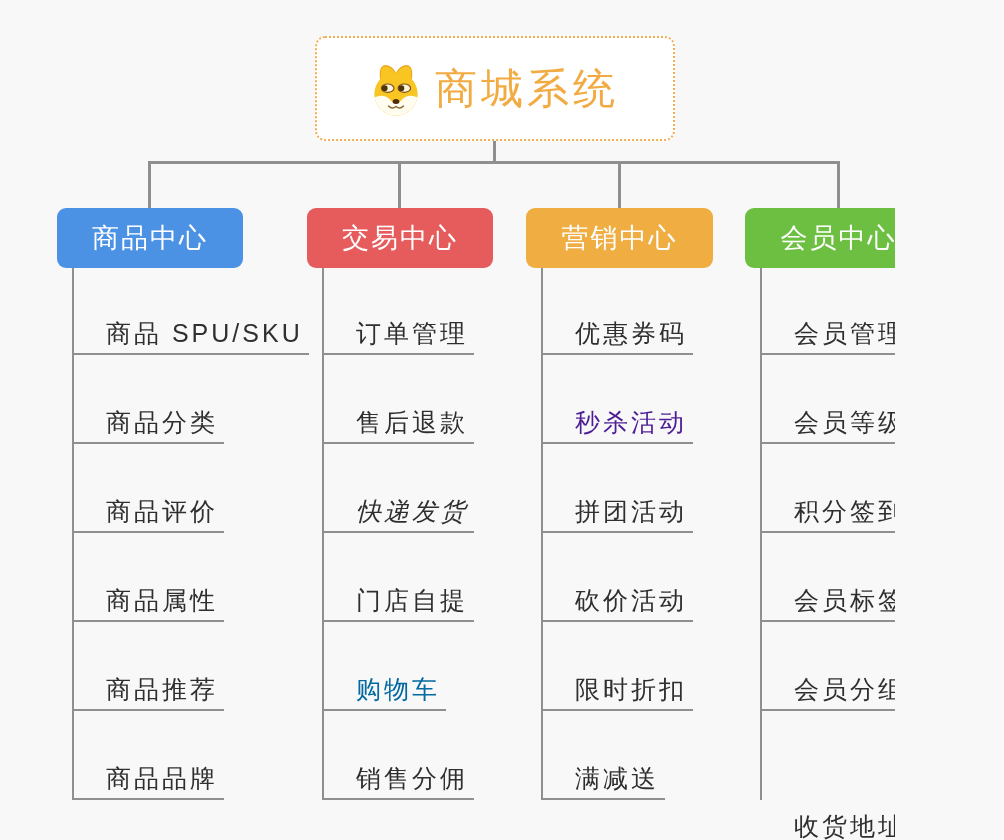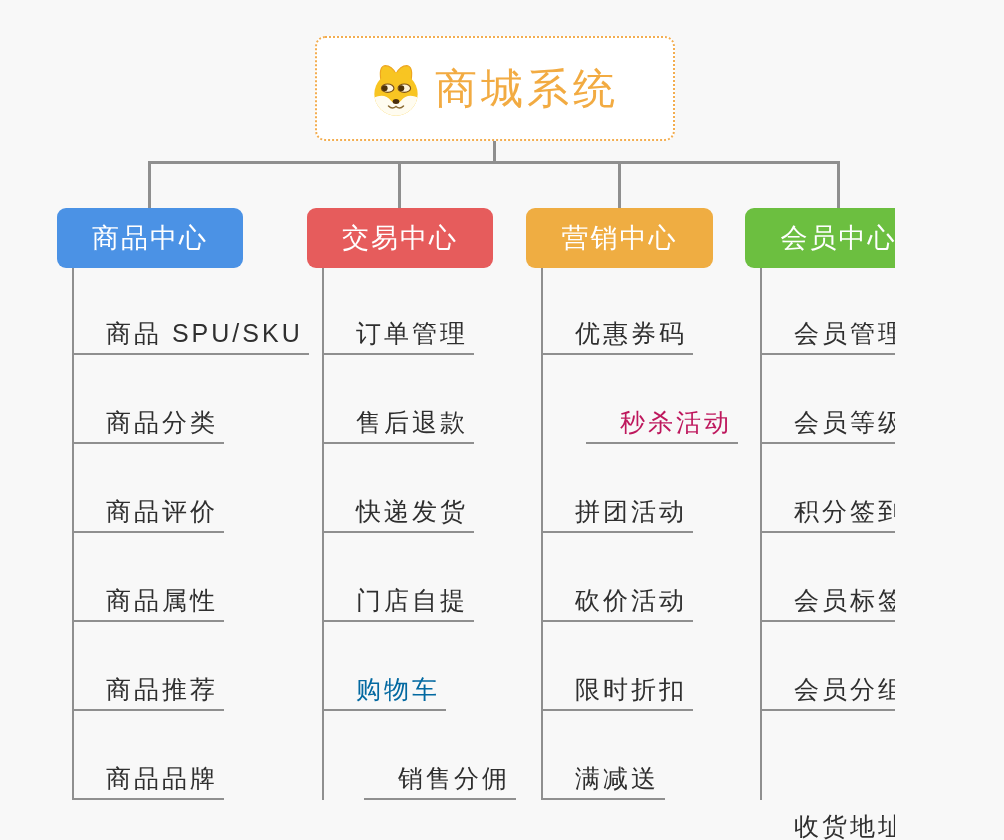--- a/index.html
+++ b/index.html
@@ -146,27 +146,27 @@
 
   <div class="leaf c0 r0" style="color: rgb(47, 47, 47); border-bottom-color: rgb(143, 143, 143);">商品 SPU/SKU</div>
   <div class="leaf c0 r1" style="color: rgb(47, 47, 47); border-bottom-color: rgb(143, 143, 143);">商品分类</div>
   <div class="leaf c0 r2" style="color: rgb(47, 47, 47); border-bottom-color: rgb(143, 143, 143);">商品评价</div>
   <div class="leaf c0 r3" style="color: rgb(47, 47, 47); border-bottom-color: rgb(143, 143, 143);">商品属性</div>
   <div class="leaf c0 r4" style="color: rgb(47, 47, 47); border-bottom-color: rgb(143, 143, 143);">商品推荐</div>
   <div class="leaf c0 r5" style="color: rgb(47, 47, 47); border-bottom-color: rgb(143, 143, 143);">商品品牌</div>
 
   <div class="leaf c1 r0" style="color: rgb(47, 47, 47); border-bottom-color: rgb(143, 143, 143);">订单管理</div>
   <div class="leaf c1 r1" style="color: rgb(47, 47, 47); border-bottom-color: rgb(143, 143, 143);">售后退款</div>
-  <div class="leaf c1 r2" style="color: rgb(47, 47, 47); border-bottom-color: rgb(143, 143, 143);">快递发货</div>
+  <div class="leaf c1 r2" style="color: rgb(47, 47, 47); border-bottom-color: rgb(143, 143, 143); font-style: italic;">快递发货</div>
   <div class="leaf c1 r3" style="color: rgb(47, 47, 47); border-bottom-color: rgb(143, 143, 143);">门店自提</div>
   <div class="leaf c1 r4" style="color: #0369a1; border-bottom-color: rgb(143, 143, 143);">购物车</div>
-  <div class="leaf c1 r5" style="color: rgb(47, 47, 47); border-bottom-color: rgb(143, 143, 143); margin-left: 42px;">销售分佣</div>
+  <div class="leaf c1 r5" style="color: rgb(47, 47, 47); border-bottom-color: rgb(143, 143, 143);">销售分佣</div>
 
   <div class="leaf c2 r0" style="color: rgb(47, 47, 47); border-bottom-color: rgb(143, 143, 143);">优惠券码</div>
-  <div class="leaf c2 r1" style="color: #be185d; border-bottom-color: rgb(143, 143, 143); margin-left: 45px;">秒杀活动</div>
+  <div class="leaf c2 r1" style="color: #4c1d95; border-bottom-color: rgb(143, 143, 143);">秒杀活动</div>
   <div class="leaf c2 r2" style="color: rgb(47, 47, 47); border-bottom-color: rgb(143, 143, 143);">拼团活动</div>
   <div class="leaf c2 r3" style="color: rgb(47, 47, 47); border-bottom-color: rgb(143, 143, 143);">砍价活动</div>
   <div class="leaf c2 r4" style="color: rgb(47, 47, 47); border-bottom-color: rgb(143, 143, 143);">限时折扣</div>
   <div class="leaf c2 r5" style="color: rgb(47, 47, 47); border-bottom-color: rgb(143, 143, 143);">满减送</div>
 
   <div class="leaf c3 r0" style="color: rgb(47, 47, 47); border-bottom-color: rgb(143, 143, 143);">会员管理</div>
   <div class="leaf c3 r1" style="color: rgb(47, 47, 47); border-bottom-color: rgb(143, 143, 143);">会员等级</div>
   <div class="leaf c3 r2" style="color: rgb(47, 47, 47); border-bottom-color: rgb(143, 143, 143);">积分签到</div>
   <div class="leaf c3 r3" style="color: rgb(47, 47, 47); border-bottom-color: rgb(143, 143, 143);">会员标签</div>
   <div class="leaf c3 r4" style="color: rgb(47, 47, 47); border-bottom-color: rgb(143, 143, 143);">会员分组</div>

